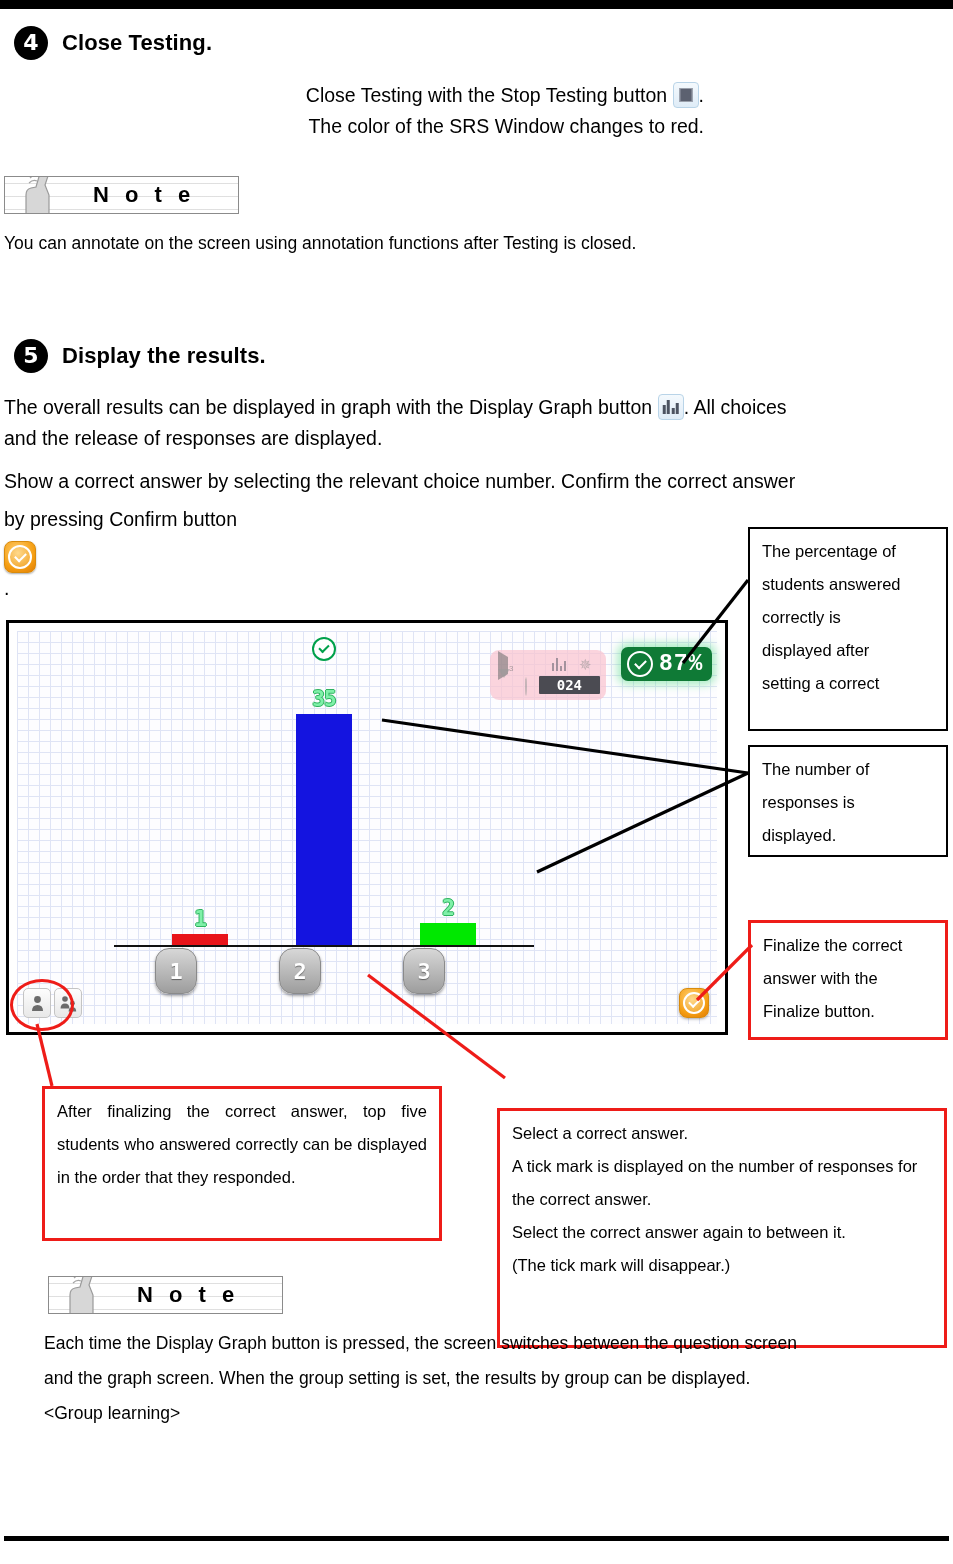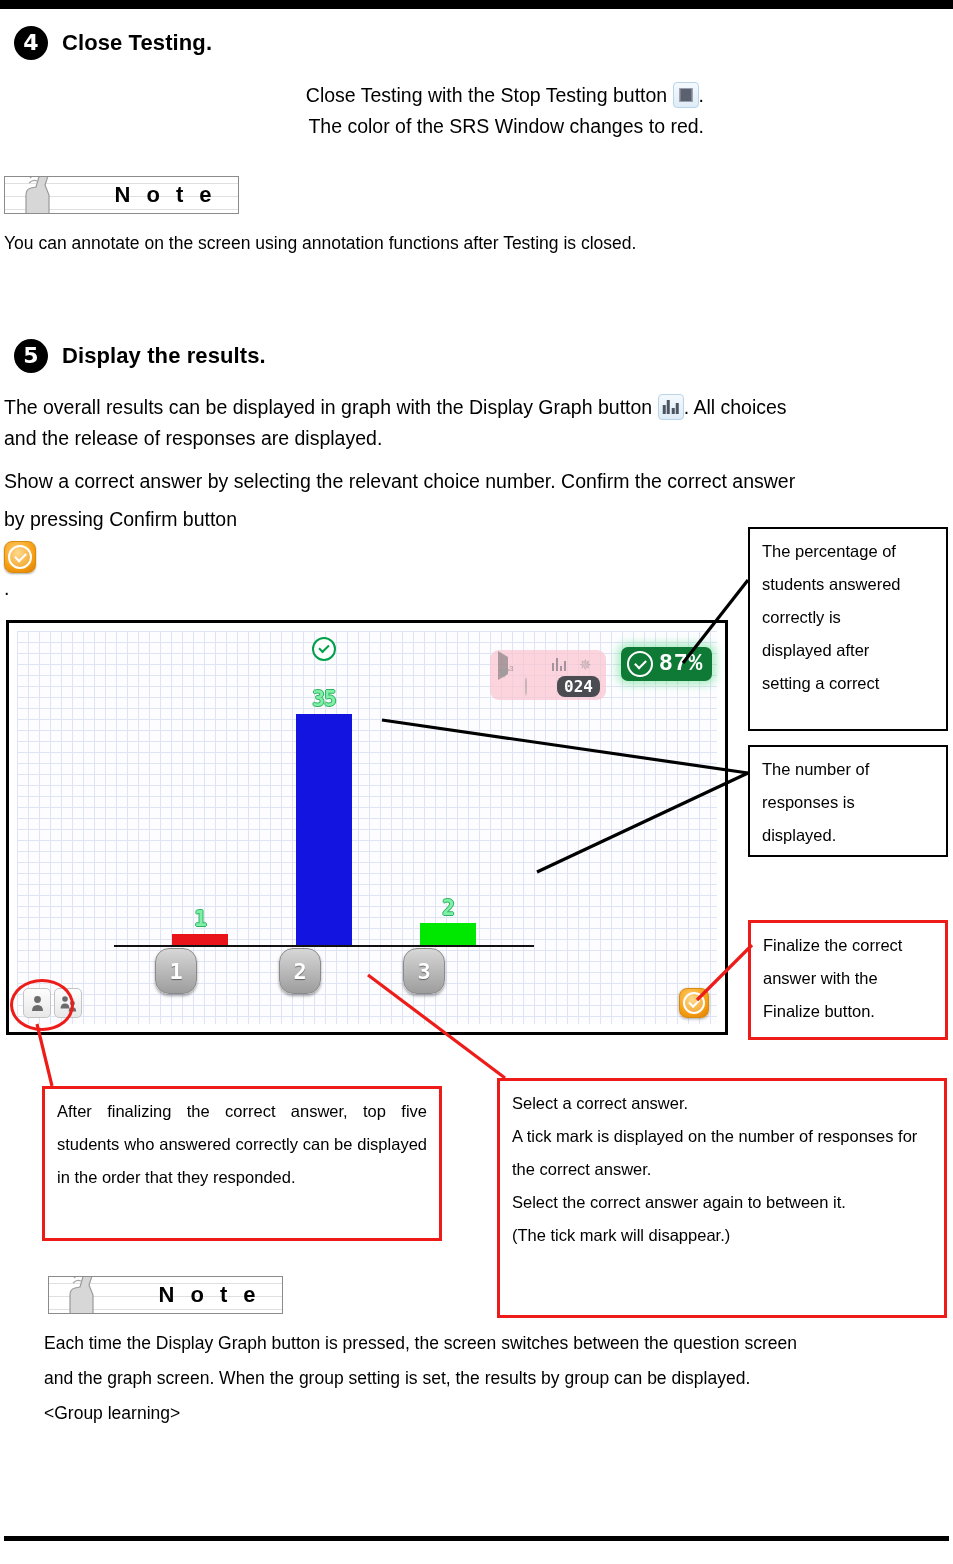--- a/index.html
+++ b/index.html
@@ -65,21 +65,21 @@
     display:flex;align-items:center;justify-content:center;
     background:radial-gradient(circle at 40% 30%,#ffd98c,#f0a020);
   }
   .btn-confirm .tick{
     width:9px;height:5px;border-left:2.4px solid #fff;border-bottom:2.4px solid #fff;
     transform:rotate(-45deg) translate(1px,-1px);
   }
 
   
   .note-box{position:absolute;border:1px solid #8b8b8b;background:#fff;
-            display:flex;align-items:center;overflow:hidden;justify-content:center;}
+            display:flex;align-items:center;overflow:hidden;}
   .note-lines{position:absolute;left:0;top:0;right:0;bottom:0;
     background:repeating-linear-gradient(to bottom,
       transparent 0 6px,#dcdcdc 6px 7px,transparent 7px 13px);
     opacity:.9;}
   .note-hand{position:absolute;left:14px;top:-16px;width:44px;height:62px;}
   .note-word{position:relative;z-index:3;font-size:22px;font-weight:bold;
              letter-spacing:5px;font-family:"Liberation Sans",sans-serif;}
 
   
   .shot{
@@ -135,22 +135,22 @@
   .ti-bars i:nth-child(2){height:13px;}
   .ti-bars i:nth-child(3){height:5px;}
   .ti-bars i:nth-child(4){height:10px;}
   .ti-spark{font-size:15px;color:#8a8a8a;line-height:1;}
   .ti-tri{width:0;height:0;border-top:9px solid transparent;border-left:6px solid transparent;
     border-right:6px solid transparent;border-top-color:#9a9a9a;}
   .ti-timer{width:12px;height:12px;border:1.6px solid #9a9a9a;border-radius:50%;position:relative;}
   .ti-timer:after{content:"";position:absolute;left:50%;top:1px;width:1.4px;height:5px;
     background:#9a9a9a;transform:translateX(-50%);}
   .counter{position:absolute;right:6px;top:26px;background:#4b4b52;color:#fff;
-    font-family:"DejaVu Sans Mono",monospace;font-size:16px;font-weight:bold;
-    padding:1px 7px;border-radius:8px;letter-spacing:0px;}
+    font-family:"DejaVu Sans Mono",monospace;font-size:14px;font-weight:bold;
+    padding:1px 18px;border-radius:1px;letter-spacing:0px;}
 
   .pct-badge{position:absolute;left:612px;top:24px;background:#0f7a36;border-radius:7px;
     padding:4px 9px 4px 6px;display:flex;align-items:center;gap:6px;
     box-shadow:0 0 9px 4px rgba(80,220,130,.45);}
   .pct-badge .ring{width:22px;height:22px;border-radius:50%;border:2.2px solid #fff;
     display:flex;align-items:center;justify-content:center;}
   .pct-badge .t{width:9px;height:5px;border-left:2.3px solid #fff;border-bottom:2.3px solid #fff;
     transform:rotate(-45deg) translate(1px,-1px);}
   .pct-badge .val{color:#fff;font-size:23px;font-weight:bold;letter-spacing:1px;
     font-family:Liberation Mono, monospace;line-height:1;}
@@ -351,21 +351,21 @@
   <div class="callout red" style="left:748px;top:920px;width:200px;height:120px;">
     <p>Finalize the correct</p>
     <p>answer with the</p>
     <p>Finalize button.</p>
   </div>
 
   <div class="callout red justify" style="left:42px;top:1086px;width:400px;height:155px;">
     <p>After finalizing the correct answer, top five students who answered correctly can be displayed in the order that they responded.</p>
   </div>
 
-  <div class="callout red" style="left:497px;top:1078px;width:450px;height:240px;">
+  <div class="callout red" style="left:497px;top:1108px;width:450px;height:240px;">
     <p>Select a correct answer.</p>
     <p class="justify">A tick mark is displayed on the number of responses for the correct answer.</p>
     <p class="justify">Select the correct answer again to between it.</p>
     <p>(The tick mark will disappear.)</p>
   </div>
 
   <svg class="leaders">
 
     <line x1="683" y1="663" x2="748" y2="580" stroke="#000" stroke-width="3.2"></line>
 

